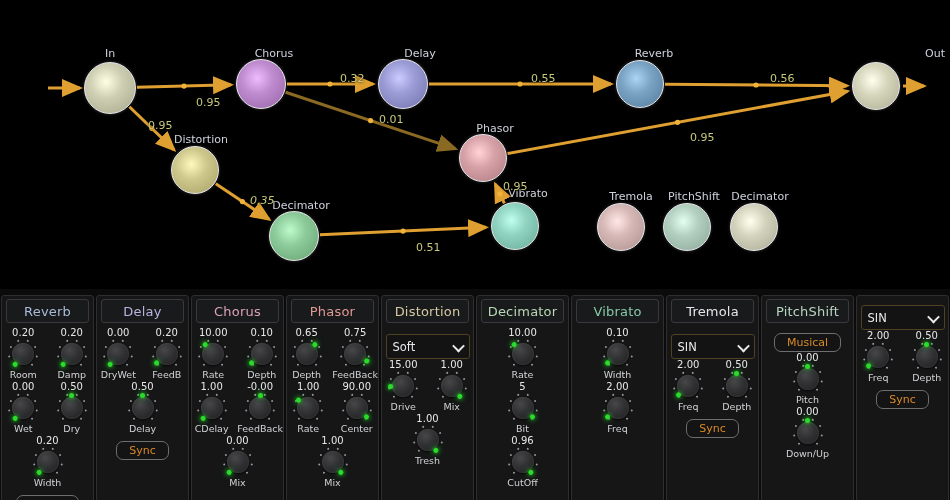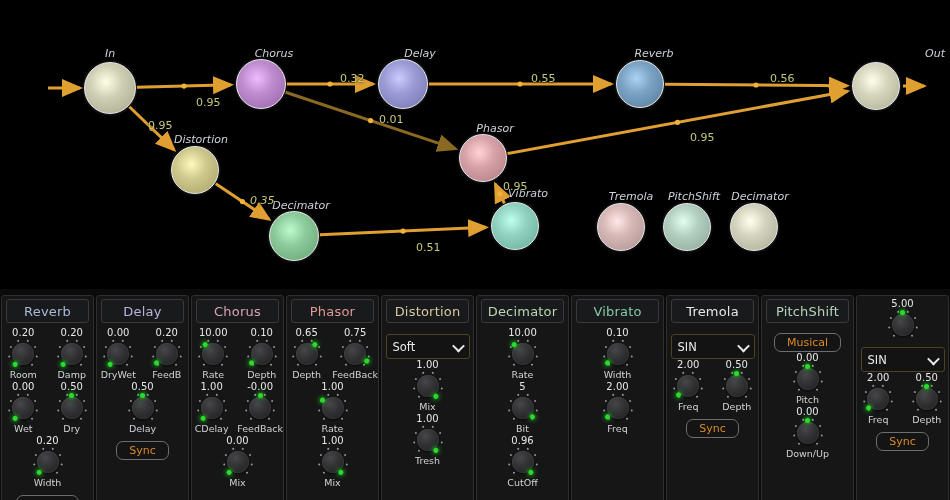--- a/index.html
+++ b/index.html
@@ -19,21 +19,20 @@
   #graph svg { position:absolute; left:0; top:0; width:950px; height:288px; }
   .node {
     position:absolute; border-radius:50%;
     border:1.5px solid #e9e9ee;
     box-shadow: 0 0 3px rgba(255,255,255,0.25);
   }
   .node-label {
     position:absolute; color:#cfd2dc; font-size:11px;
     white-space:nowrap; text-align:center;
     text-shadow:0 0 3px #000;
-    font-style:italic;
   }
   .edge-label {
     position:absolute; color:#c8c87a; font-size:11px;
     white-space:nowrap; text-shadow:0 0 3px #000;
   }
 
   
   #panels {
     position:absolute; left:0; top:288px; width:950px; height:212px;
     background:#0b0b0c; display:flex; align-items:stretch;
@@ -496,20 +495,36 @@
                 <div class="tick" style="transform: rotate(-60deg);"></div>
                 <div class="tick" style="transform: rotate(-20deg);"></div>
                 <div class="tick" style="transform: rotate(20deg);"></div>
                 <div class="tick" style="transform: rotate(60deg);"></div>
                 <div class="tick" style="transform: rotate(100deg);"></div>
                 <div class="tick" style="transform: rotate(140deg);"></div>
                 <div class="led" style="transform: rotate(-50deg);"></div>
               </div>
               <div class="knob-name">Rate</div>
             </div>
+            <div class="knob-cell">
+              <div class="knob-val">90.00</div>
+              <div class="knob">
+                <div class="dial"></div>
+                <div class="tick" style="transform: rotate(-140deg);"></div>
+                <div class="tick" style="transform: rotate(-100deg);"></div>
+                <div class="tick" style="transform: rotate(-60deg);"></div>
+                <div class="tick" style="transform: rotate(-20deg);"></div>
+                <div class="tick" style="transform: rotate(20deg);"></div>
+                <div class="tick" style="transform: rotate(60deg);"></div>
+                <div class="tick" style="transform: rotate(100deg);"></div>
+                <div class="tick" style="transform: rotate(140deg);"></div>
+                <div class="led" style="transform: rotate(130deg);"></div>
+              </div>
+              <div class="knob-name">Center</div>
+            </div>
           </div>
           <div class="knob-row">
             <div class="knob-cell">
               <div class="knob-val">1.00</div>
               <div class="knob">
                 <div class="dial"></div>
                 <div class="tick" style="transform: rotate(-140deg);"></div>
                 <div class="tick" style="transform: rotate(-100deg);"></div>
                 <div class="tick" style="transform: rotate(-60deg);"></div>
                 <div class="tick" style="transform: rotate(-20deg);"></div>
@@ -528,20 +543,36 @@
         <div class="panel-head">
           <span class="panel-title" style="color: rgb(214, 200, 160);">Distortion</span>
         </div>
         <div class="panel-body">
           <div class="dropdown">
             <span>Soft</span>
             <span class="chev"></span>
           </div>
           <div class="knob-row">
             <div class="knob-cell">
+              <div class="knob-val">15.00</div>
+              <div class="knob">
+                <div class="dial"></div>
+                <div class="tick" style="transform: rotate(-140deg);"></div>
+                <div class="tick" style="transform: rotate(-100deg);"></div>
+                <div class="tick" style="transform: rotate(-60deg);"></div>
+                <div class="tick" style="transform: rotate(-20deg);"></div>
+                <div class="tick" style="transform: rotate(20deg);"></div>
+                <div class="tick" style="transform: rotate(60deg);"></div>
+                <div class="tick" style="transform: rotate(100deg);"></div>
+                <div class="tick" style="transform: rotate(140deg);"></div>
+                <div class="led" style="transform: rotate(-90deg);"></div>
+              </div>
+              <div class="knob-name">Drive</div>
+            </div>
+            <div class="knob-cell">
               <div class="knob-val">1.00</div>
               <div class="knob">
                 <div class="dial"></div>
                 <div class="tick" style="transform: rotate(-140deg);"></div>
                 <div class="tick" style="transform: rotate(-100deg);"></div>
                 <div class="tick" style="transform: rotate(-60deg);"></div>
                 <div class="tick" style="transform: rotate(-20deg);"></div>
                 <div class="tick" style="transform: rotate(20deg);"></div>
                 <div class="tick" style="transform: rotate(60deg);"></div>
                 <div class="tick" style="transform: rotate(100deg);"></div>
@@ -760,38 +791,20 @@
                 <div class="tick" style="transform: rotate(140deg);"></div>
                 <div class="led" style="transform: rotate(0deg);"></div>
               </div>
               <div class="knob-name">Down/Up</div>
             </div>
           </div>
         </div>
       </div>
       <div class="panel" style="width: 95px;">
         <div class="panel-body">
-          <div class="knob-row">
-            <div class="knob-cell">
-              <div class="knob-val">5.00</div>
-              <div class="knob">
-                <div class="dial"></div>
-                <div class="tick" style="transform: rotate(-140deg);"></div>
-                <div class="tick" style="transform: rotate(-100deg);"></div>
-                <div class="tick" style="transform: rotate(-60deg);"></div>
-                <div class="tick" style="transform: rotate(-20deg);"></div>
-                <div class="tick" style="transform: rotate(20deg);"></div>
-                <div class="tick" style="transform: rotate(60deg);"></div>
-                <div class="tick" style="transform: rotate(100deg);"></div>
-                <div class="tick" style="transform: rotate(140deg);"></div>
-                <div class="led" style="transform: rotate(0deg);"></div>
-              </div>
-              <div class="knob-name"></div>
-            </div>
-          </div>
           <div class="dropdown">
             <span>SIN</span>
             <span class="chev"></span>
           </div>
           <div class="knob-row">
             <div class="knob-cell">
               <div class="knob-val">2.00</div>
               <div class="knob">
                 <div class="dial"></div>
                 <div class="tick" style="transform: rotate(-140deg);"></div>

